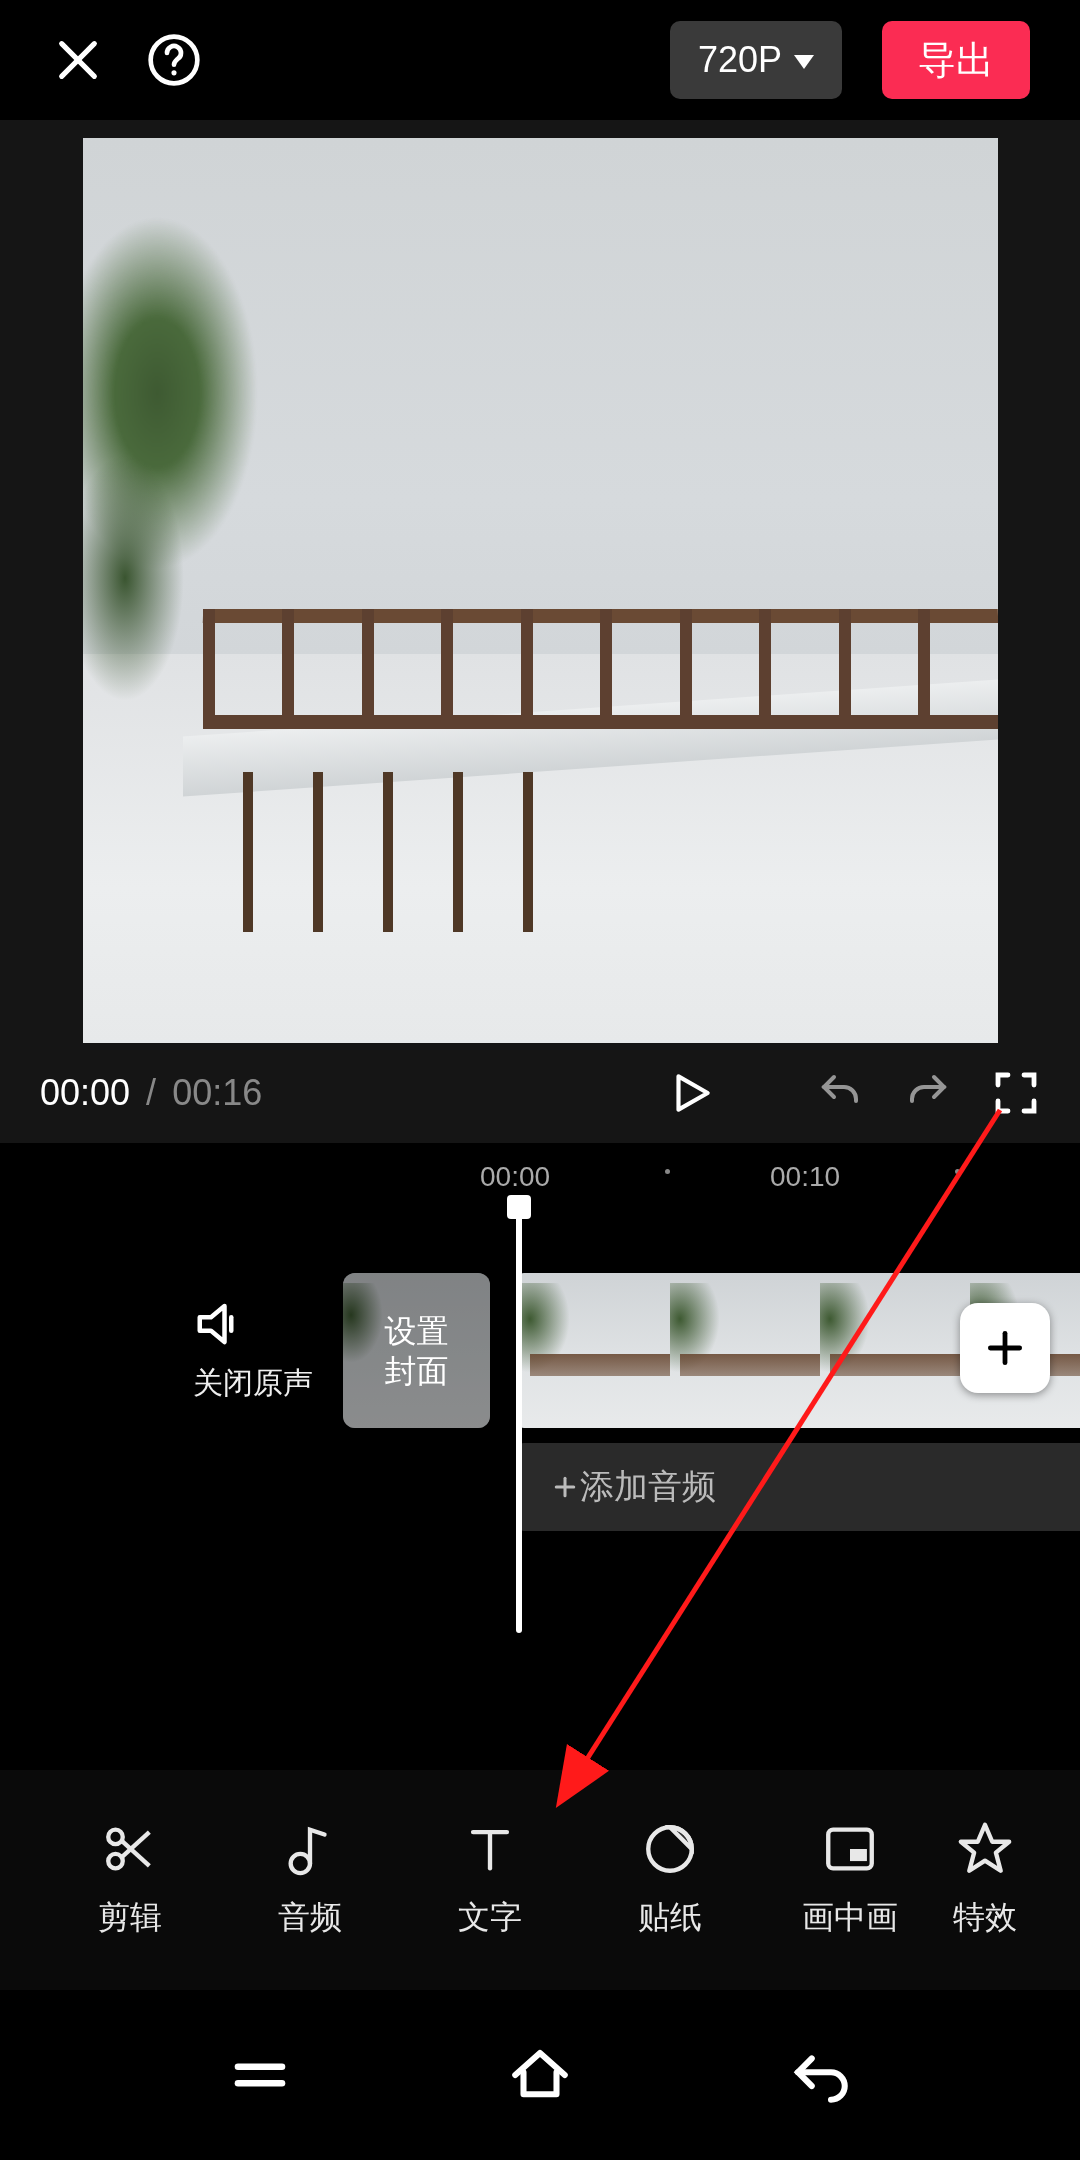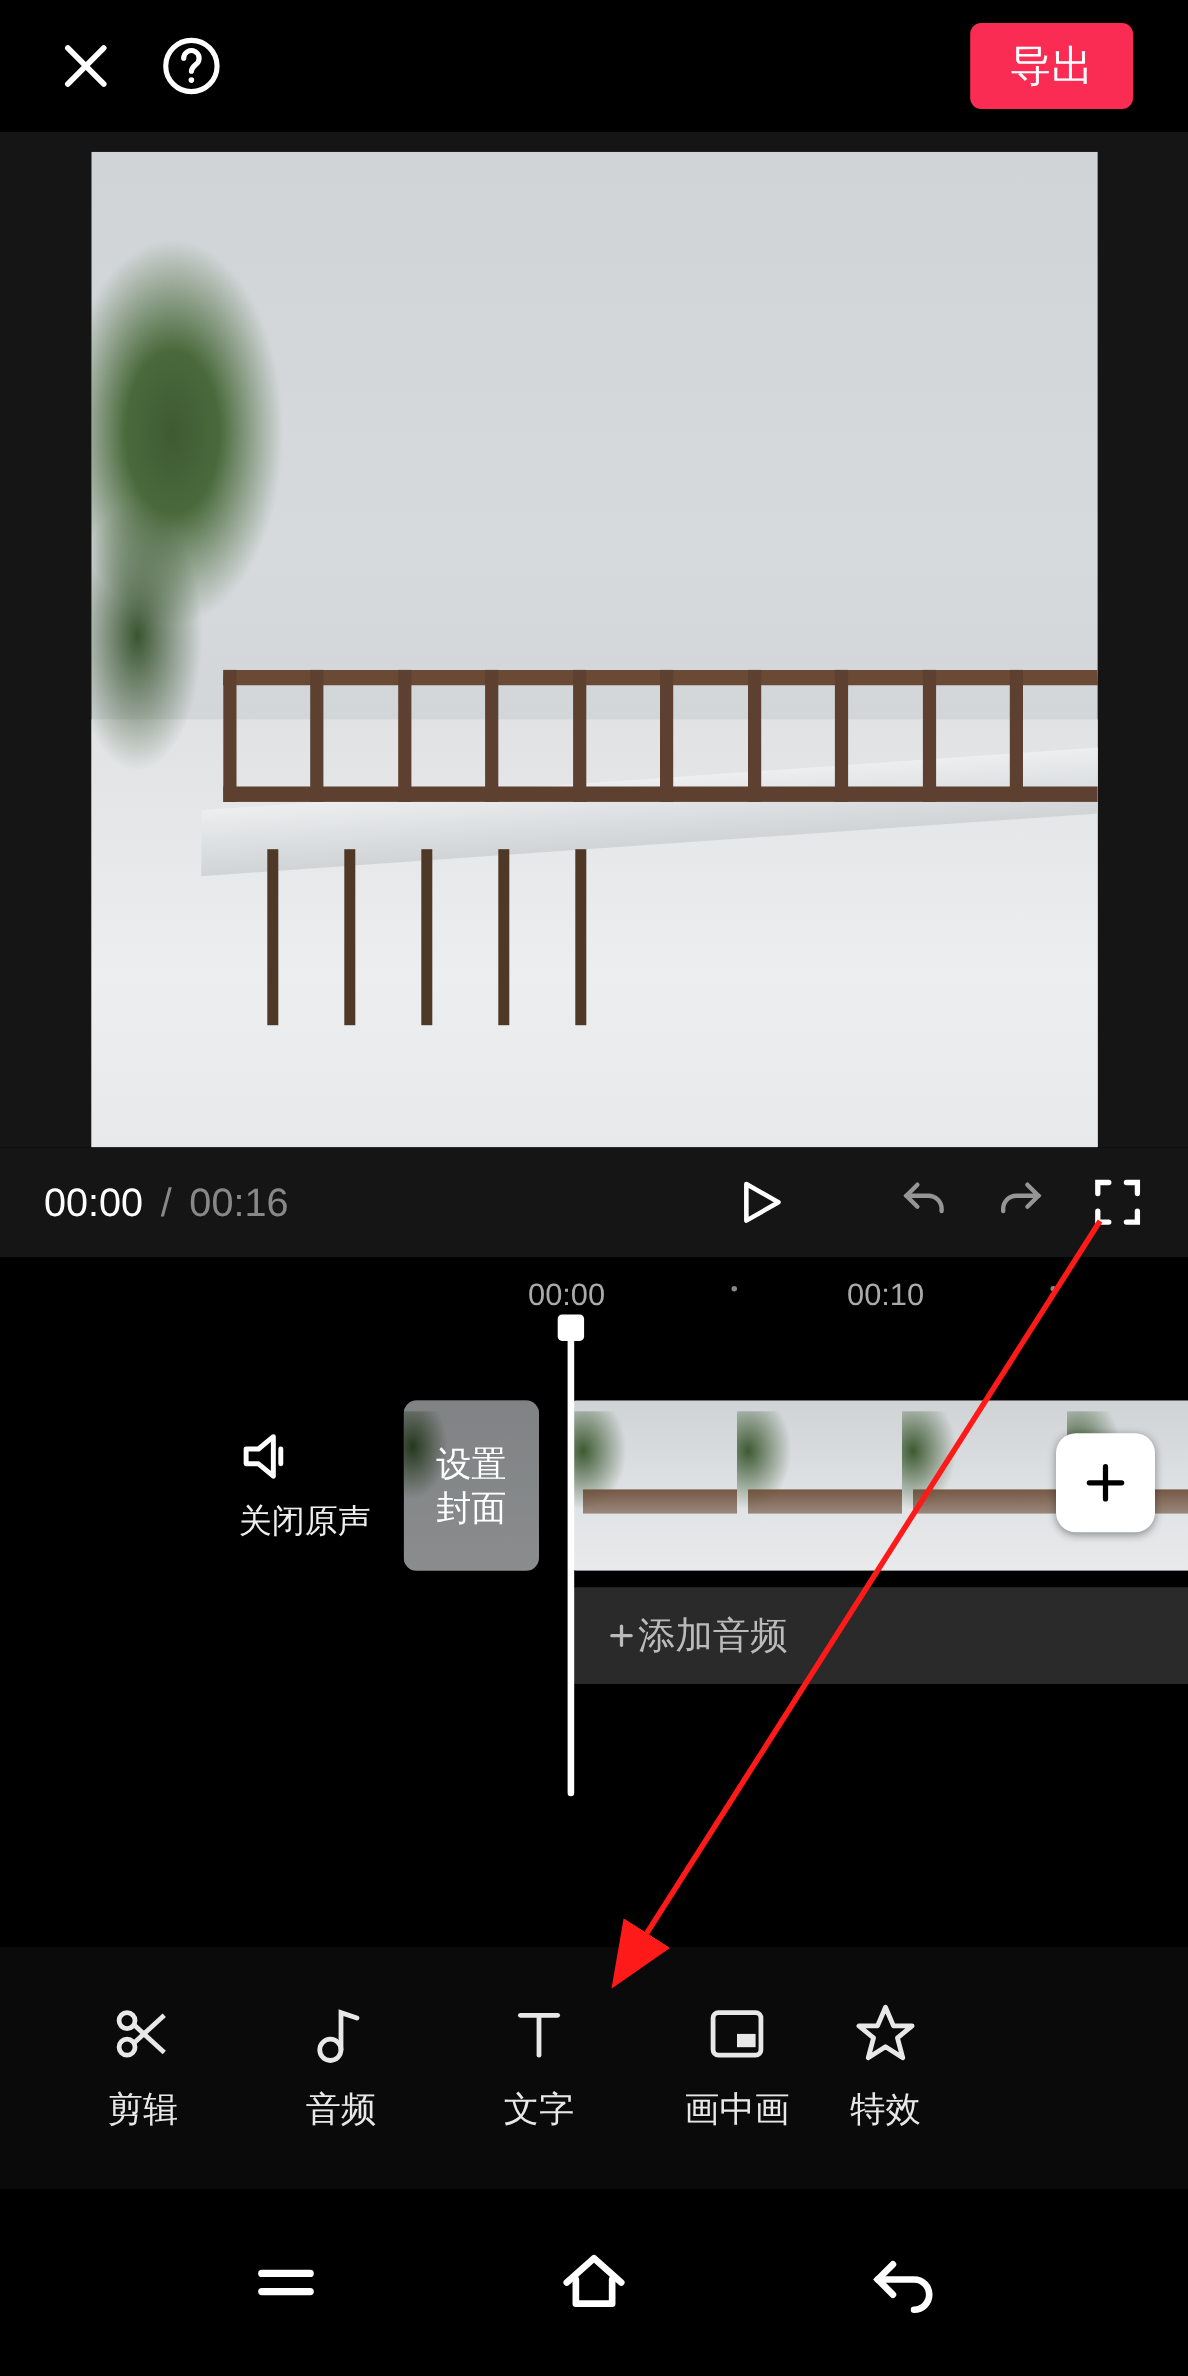--- a/index.html
+++ b/index.html
@@ -44,21 +44,21 @@
   .ruler{height:50px;position:relative;font-size:28px;color:#aaa;}
   .ruler .tick{position:absolute;top:8px;}
   .ruler .dot{position:absolute;top:16px;width:5px;height:5px;border-radius:50%;background:#888;}
   .tracks{position:relative;height:430px;}
   .playhead{position:absolute;left:516px;top:0;bottom:0;width:6px;background:#fff;border-radius:3px;z-index:20;}
   .playhead::before{content:"";position:absolute;top:-8px;left:-9px;width:24px;height:24px;background:#fff;border-radius:4px;}
   .left-controls{position:absolute;left:0;top:70px;width:520px;display:flex;align-items:center;gap:30px;justify-content:flex-end;padding-right:30px;}
   .mute-col{display:flex;flex-direction:column;gap:12px;}
   .mute-col svg{width:54px;height:54px;}
   .mute-col .lbl{font-size:30px;color:#eee;}
-  .cover-btn{width:123px;height:155px;border-radius:12px;position:relative;overflow:hidden;display:flex;align-items:center;justify-content:center;}
+  .cover-btn{width:147px;height:155px;border-radius:12px;position:relative;overflow:hidden;display:flex;align-items:center;justify-content:center;}
   .cover-bg{position:absolute;inset:0;background:linear-gradient(180deg,#cfd3d6 0%, #d8dcde 60%, #e0e2e4 100%);}
   .cover-bg::after{content:"";position:absolute;left:0;top:10px;width:40px;height:80px;background:radial-gradient(ellipse at 20% 40%, #3e5a32 0%, rgba(0,0,0,0) 70%);}
   .cover-shade{position:absolute;inset:0;background:rgba(0,0,0,0.38);}
   .cover-txt{position:relative;color:#fff;font-size:32px;line-height:1.25;text-align:center;white-space:pre;}
   .clip-row{position:absolute;left:520px;top:70px;right:0;height:155px;display:flex;overflow:hidden;border-radius:4px 0 0 4px;}
   .thumb{height:155px;width:150px;position:relative;flex:0 0 auto;background:linear-gradient(180deg,#cfd3d6 0%, #dfe2e4 55%, #e8eaeb 100%);}
   .thumb::before{content:"";position:absolute;left:0;top:10px;width:50px;height:90px;background:radial-gradient(ellipse at 20% 40%, #3e5a32 0%, rgba(0,0,0,0) 70%);}
   .thumb::after{content:"";position:absolute;left:10px;right:0;top:52%;height:22px;background:linear-gradient(180deg,rgba(106,74,52,.9),rgba(106,74,52,.6));}
   .add-clip{position:absolute;right:30px;top:100px;width:90px;height:90px;background:#fff;border-radius:18px;display:flex;align-items:center;justify-content:center;z-index:25;box-shadow:0 2px 8px rgba(0,0,0,.4);}
   .add-clip svg{width:44px;height:44px;}
@@ -90,20 +90,24 @@
         </svg>
     </div>
     <div class="icon-btn help-q">
       <svg viewBox="0 0 24 24" fill="none" stroke="#fff" stroke-width="2">
           <circle cx="12" cy="12" r="10"></circle>
           <path d="M9 9a3 3 0 1 1 4.5 2.6C12.5 12.5 12 13 12 14" stroke-linecap="round"></path>
           <circle cx="12" cy="17.5" r="1.1" fill="#fff" stroke="none"></circle>
         </svg>
     </div>
     <div class="spacer"></div>
+    <div class="res-btn">
+      <span>720P</span>
+      <span class="tri"></span>
+    </div>
     <div class="export-btn">
       <span>导出</span>
     </div>
   </div>
 
   <div class="preview-wrap">
     <div class="preview">
       <div class="sky"></div>
       <div class="snowground"></div>
       <div class="tree"></div>
@@ -236,20 +240,27 @@
     </div>
     <div class="tool">
       <svg viewBox="0 0 24 24" fill="none" stroke="#e8e8e8" stroke-width="1.8" stroke-linecap="round">
           <line x1="5" y1="5" x2="19" y2="5"></line>
           <line x1="12" y1="5" x2="12" y2="20"></line>
         </svg>
       <span class="lbl">文字</span>
     </div>
     <div class="tool">
       <svg viewBox="0 0 24 24" fill="none" stroke="#e8e8e8" stroke-width="1.8">
+          <circle cx="12" cy="12" r="9"></circle>
+          <path d="M12 3 a9 9 0 0 1 9 9 L12 3z" fill="#e8e8e8" fill-opacity="0.15"></path>
+        </svg>
+      <span class="lbl">贴纸</span>
+    </div>
+    <div class="tool">
+      <svg viewBox="0 0 24 24" fill="none" stroke="#e8e8e8" stroke-width="1.8">
           <rect x="3" y="4" width="18" height="16" rx="2"></rect>
           <rect x="12" y="12" width="7" height="5" fill="#e8e8e8" stroke="none"></rect>
         </svg>
       <span class="lbl">画中画</span>
     </div>
     <div class="tool partial">
       <svg viewBox="0 0 24 24" fill="none" stroke="#e8e8e8" stroke-width="1.8" stroke-linejoin="round">
           <polygon points="12,2 15,9 22,9 16.5,13.5 18.5,21 12,16.8 5.5,21 7.5,13.5 2,9 9,9"></polygon>
         </svg>
       <span class="lbl">特效</span>

